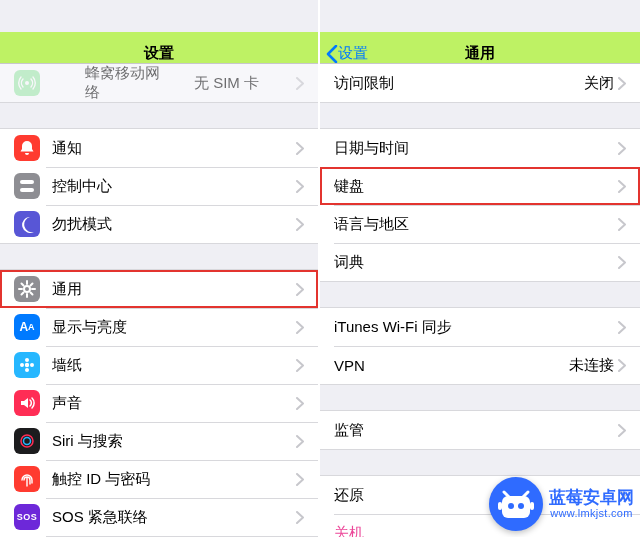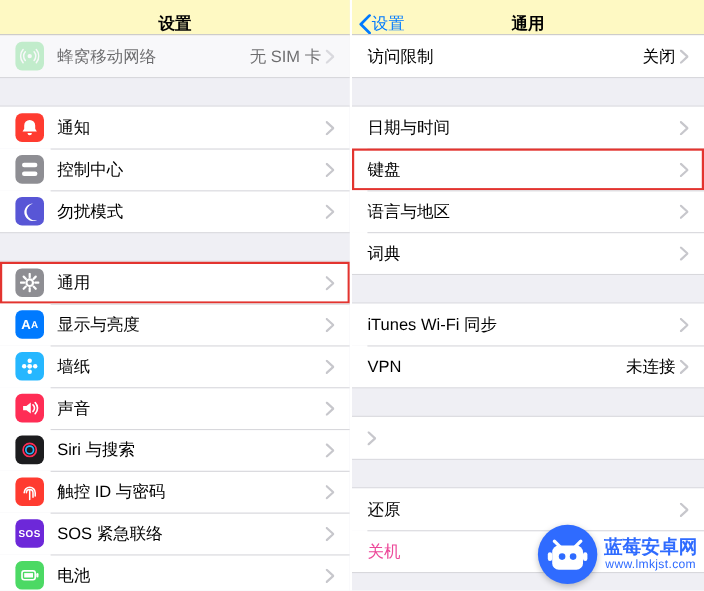--- a/index.html
+++ b/index.html
@@ -22,27 +22,28 @@
     display: flex;
     flex-direction: column;
     position: relative;
   }
   .pane-sep {
     border-right: 2px solid #fff;
   }
   
   .hdr {
     height: 32px;
-    background: #fef9c3;
+    background: #bef264;
     border-bottom: 1px solid #c8c7cc;
     display: flex;
     align-items: center;
     position: relative;
     flex-shrink: 0;
     padding-top: 12px;
+    margin-top: 32px;
   }
   .hdr-title {
     position: absolute;
     left: 0; right: 0;
     text-align: center;
     font-size: 15px;
     font-weight: 600;
     color: #000;
   }
   .hdr-back {
@@ -87,21 +88,21 @@
     flex-shrink:0;
     color:#fff;
     font-size:14px;
   }
   .label { flex:1; color:#000; }
   .value { color:#000000; font-size:15px; margin-right:4px; }
   .chevron {
     color:#c7c7cc;
   }
   .chevron svg { width:8px; height:13px; display:block; }
-  .faded { opacity:0.55; }
+  .faded { opacity:0.55;gap:33px; }
   
   .hl {
     position:absolute;
     border:2px solid #e3342f;
     pointer-events:none;
   }
   
   .link { color:#ec4899; }
   
   .wm {
@@ -426,20 +427,21 @@
             <span class="value">未连接</span>
             <span class="chevron">
               <svg viewBox="0 0 8 13">
                 <use href="#ico-chevron"></use>
               </svg>
             </span>
           </div>
         </div>
         <div class="group">
           <div class="row">
+            <span class="label">监管</span>
             <span class="chevron">
               <svg viewBox="0 0 8 13">
                 <use href="#ico-chevron"></use>
               </svg>
             </span>
           </div>
         </div>
         <div class="group">
           <div class="row">
             <span class="label">还原</span>

